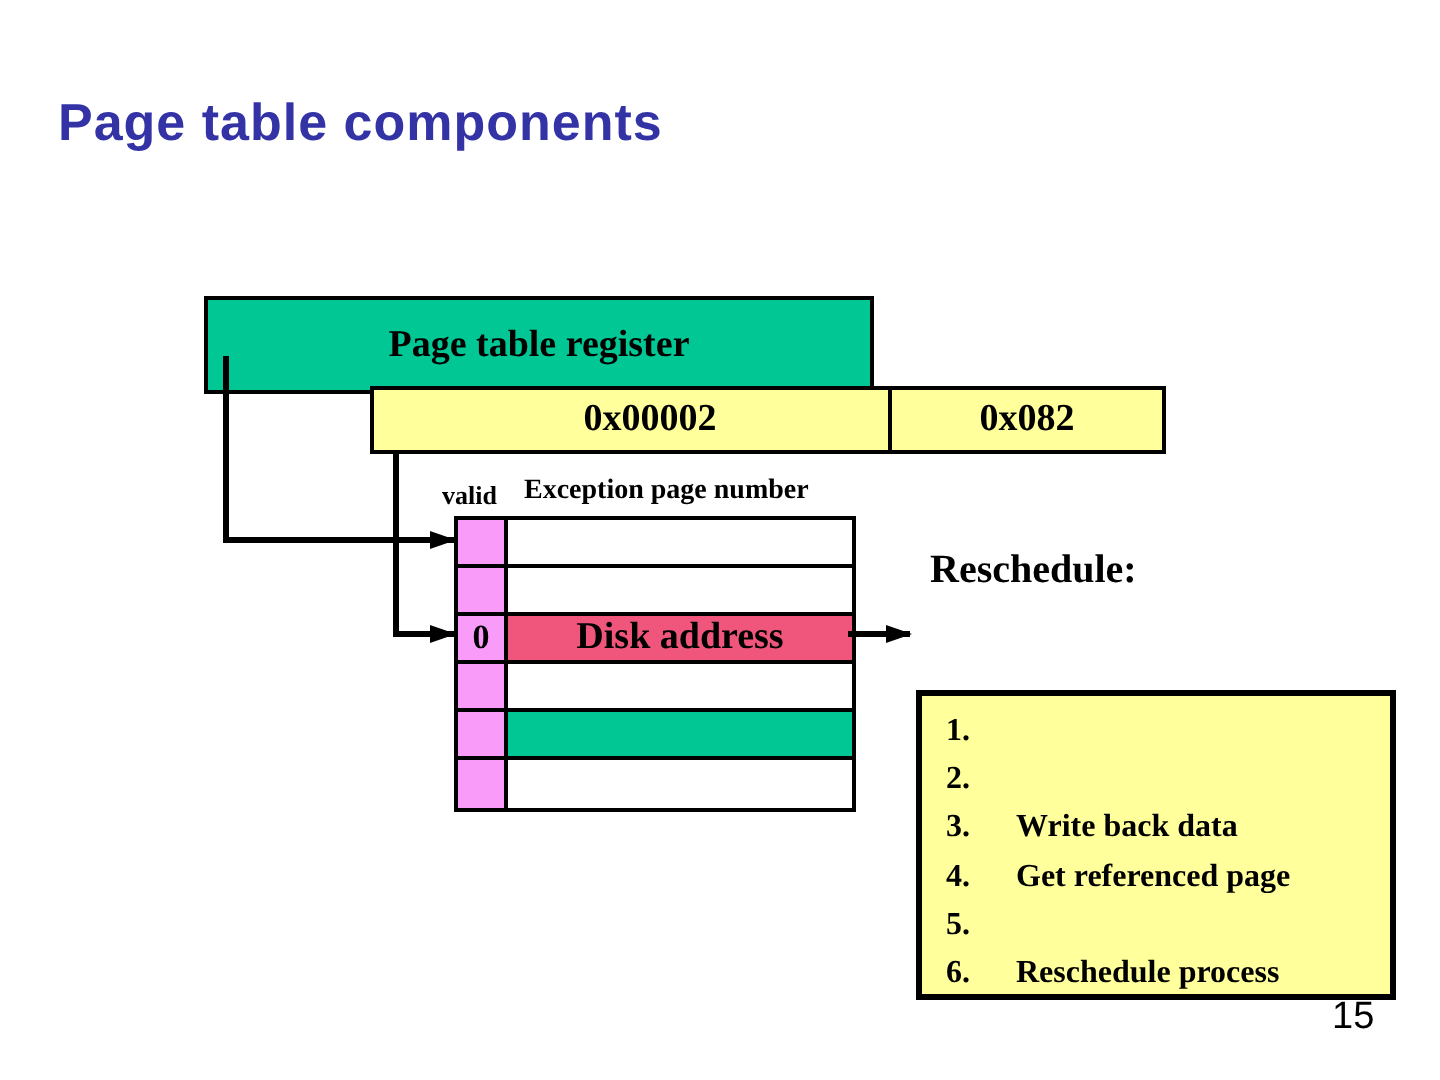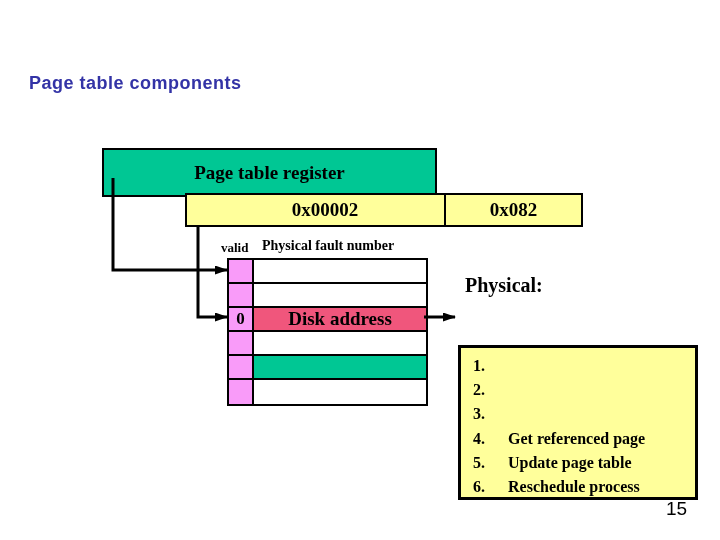--- a/index.html
+++ b/index.html
@@ -11,24 +11,24 @@
     position: relative;
     width: 720px;
     height: 540px;
     background: #ffffff;
     overflow: hidden;
     font-family: "Liberation Serif", serif;
   }
   .slide-title {
     position: absolute;
     left: 29px;
-    top: 73px;
+    top: 46px;
     margin: 0;
     font-family: "Liberation Sans", sans-serif;
-    font-size: 18px;
+    font-size: 26px;
     font-weight: bold;
     color: var(--title-blue, #3333A6);
     letter-spacing: 0.5px;
   }
   .reg-box {
     position: absolute;
     left: 102px;
     top: 148px;
     width: 335px;
     height: 49px;
@@ -191,21 +191,21 @@
   <div class="reg-box">
     <span>Page table register</span>
   </div>
 
   <div class="va-box">
     <div class="va-cell va-left">0x00002</div>
     <div class="va-cell va-right">0x082</div>
   </div>
 
   <div class="lbl-valid">valid</div>
-  <div class="lbl-ppn">Physical fault number</div>
+  <div class="lbl-ppn">Exception page number</div>
 
   <div class="ptable" id="ptable">
       <div class="prow">
         <div class="pcell-valid"></div>
         <div class="pcell-ppn fill-white"></div>
       </div>
       <div class="prow">
         <div class="pcell-valid"></div>
         <div class="pcell-ppn fill-white"></div>
       </div>
@@ -231,39 +231,39 @@
     <defs>
       <marker id="arr" markerWidth="13" markerHeight="10" refX="12" refY="4.5" orient="auto" markerUnits="userSpaceOnUse">
         <path d="M0,0 L13,4.5 L0,9 z" fill="#000"></path>
       </marker>
     </defs>
     <path d="M113,178 V270 H227" fill="none" stroke="#000" stroke-width="3" marker-end="url(#arr)"></path>
     <path d="M198,226 V317 H227" fill="none" stroke="#000" stroke-width="3" marker-end="url(#arr)"></path>
     <path d="M424,317 H455" fill="none" stroke="#000" stroke-width="3" marker-end="url(#arr)"></path>
   </svg>
 
-  <div class="exc-line1">Physical:</div>
+  <div class="exc-line1">Reschedule:</div>
 
   <div class="steps-box" id="steps">
       <div class="step-item">
         <span class="step-num">1.</span>
       </div>
       <div class="step-item">
         <span class="step-num">2.</span>
       </div>
       <div class="step-item">
         <span class="step-num">3.</span>
+        <span class="step-text">Write back data</span>
       </div>
       <div class="step-item">
         <span class="step-num">4.</span>
         <span class="step-text">Get referenced page</span>
       </div>
       <div class="step-item">
         <span class="step-num">5.</span>
-        <span class="step-text">Update page table</span>
       </div>
       <div class="step-item">
         <span class="step-num">6.</span>
         <span class="step-text">Reschedule process</span>
       </div>
     </div>
 
   <div class="page-number">15</div>
 
 </div>

